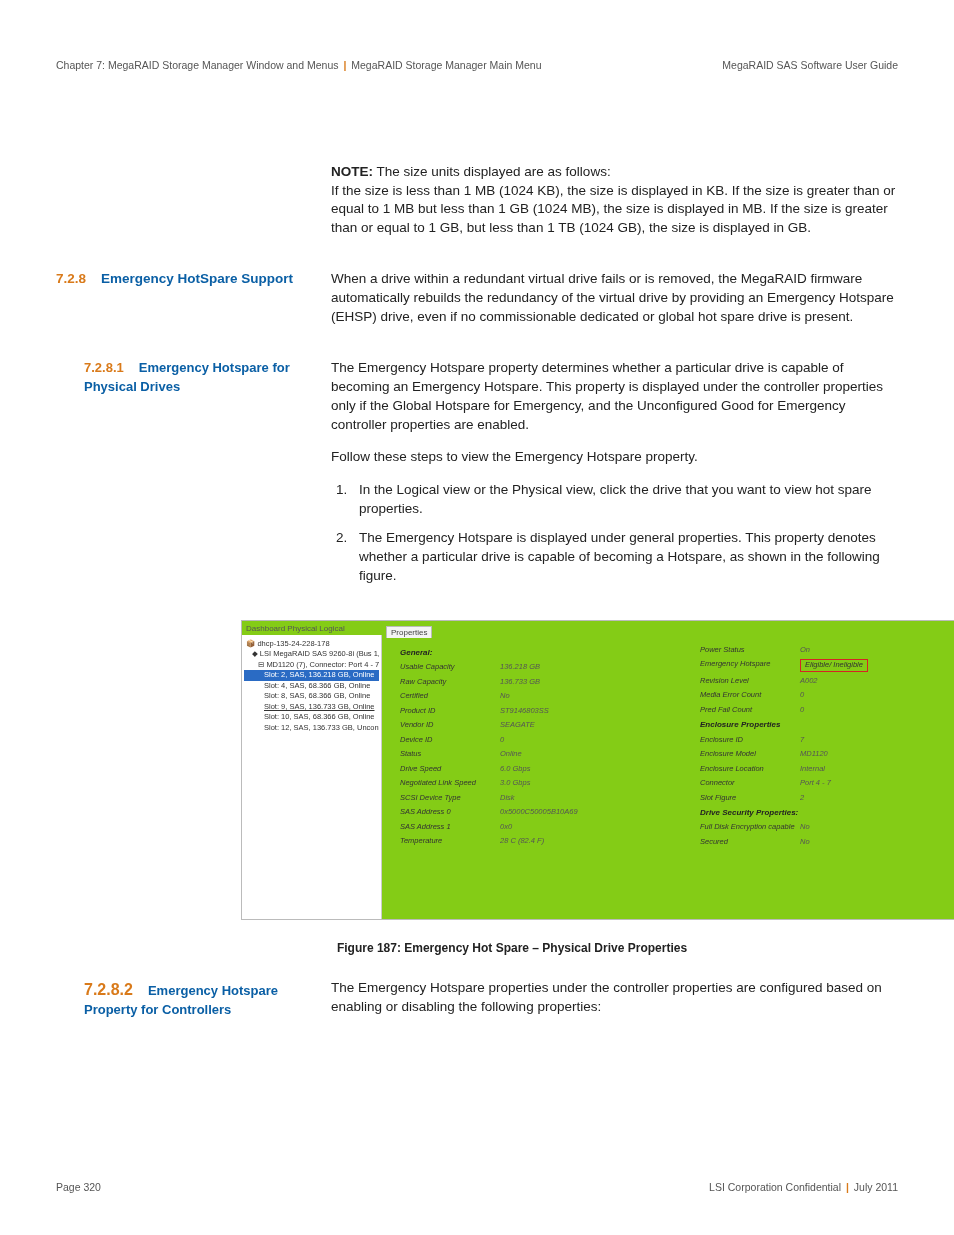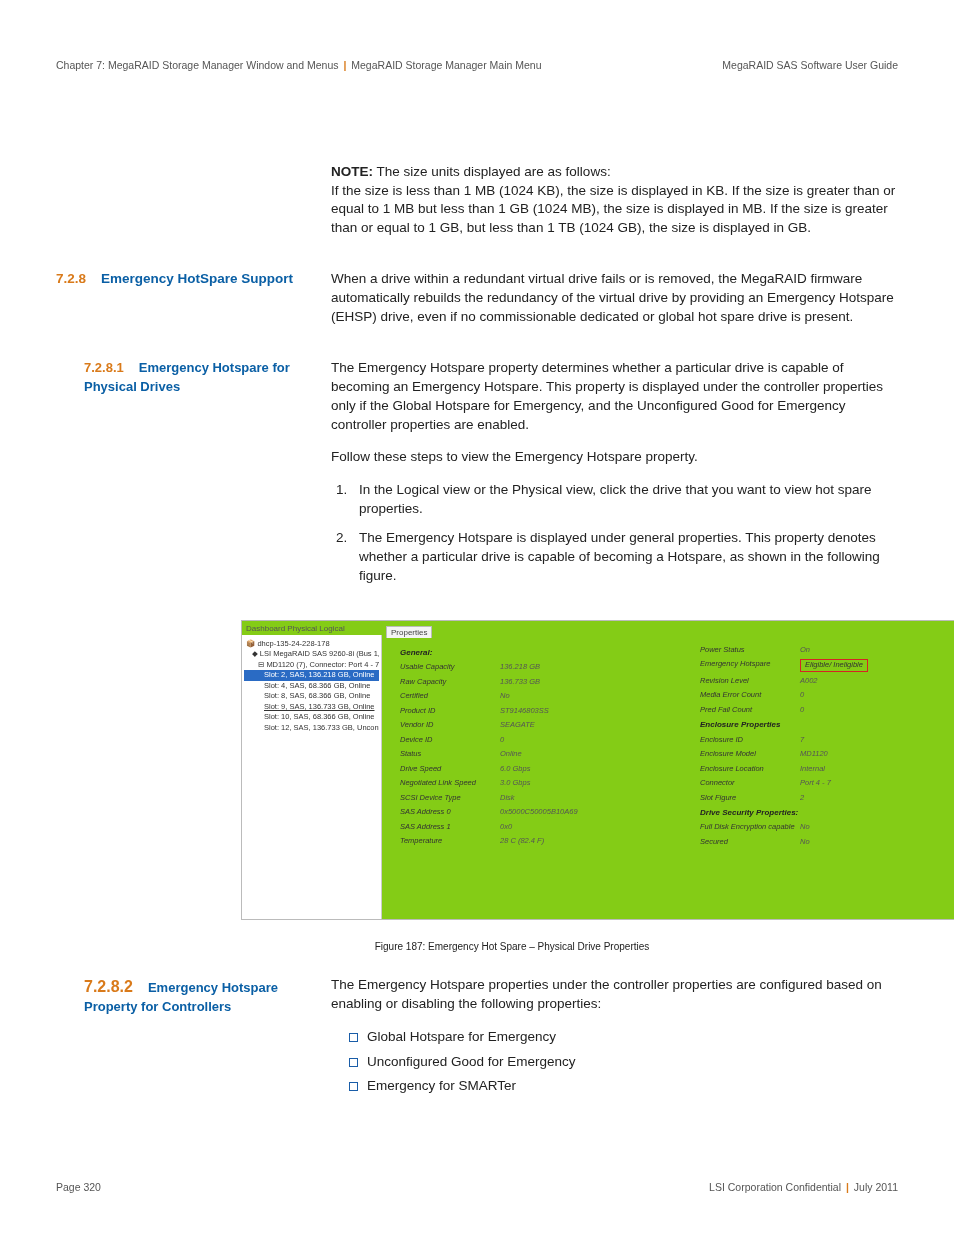--- a/index.html
+++ b/index.html
@@ -54,21 +54,21 @@
   .ss-props { position:absolute; top:18px; left:144px; right:2px; font-size:8px;}
   .ss-props-label { position:absolute; top:5px; left:144px; font-size:8px; color:#444;
     border:1px solid #bbb; border-bottom:none; padding:0 4px; background:#f4f4f4;}
   .ss-table { display:flex; padding:6px 10px 6px 14px;font-style:italic; }
   .ss-col { flex:1; }
   .ss-sec-h { font-weight:bold; font-size:8px; margin:2px 0 4px 0; color:#222;}
   .ss-kv { display:flex; font-size:7.5px; margin-bottom:4px; }
   .ss-k { width:100px; color:#333; }
   .ss-v { color:#555; }
   .ss-redbox { border:1.5px solid #d62424; padding:0 4px; color:#333; }
-  .fig-caption { text-align:center; font-weight:normal; font-size:10px; margin-bottom:22px; margin-left:70px;}
+  .fig-caption { text-align:center; font-weight:bold; font-size:12px; margin-bottom:22px; margin-left:70px;}
   .footer {
     position:absolute; bottom:40px; left:56px; right:56px;
     display:flex; justify-content:space-between;
     font-size:10.5px; color:#555;
   }
 </style>
 </head>
 <body>
 
 <div class="header">
@@ -251,25 +251,20 @@
 
   <div class="row">
     <div class="side">
       <div style="margin-left:28px;">
         <span class="sec-num" style="font-size:16px;">7.2.8.2</span>&nbsp;&nbsp;&nbsp;
         <span class="sec-title" style="font-size:13px;">Emergency Hotspare Property for Controllers</span>
       </div>
     </div>
     <div class="main">
       <p>The Emergency Hotspare properties under the controller properties are configured based on enabling or disabling the following properties:</p>
-      <ul class="sq">
-        <li>Global Hotspare for Emergency</li>
-        <li>Unconfigured Good for Emergency</li>
-        <li>Emergency for SMARTer</li>
-      </ul>
     </div>
   </div>
 
 </div>
 
 <div class="footer">
   <div>Page 320</div>
   <div>
     <span>LSI Corporation Confidential</span>
     <span class="orange-bar">|</span>

